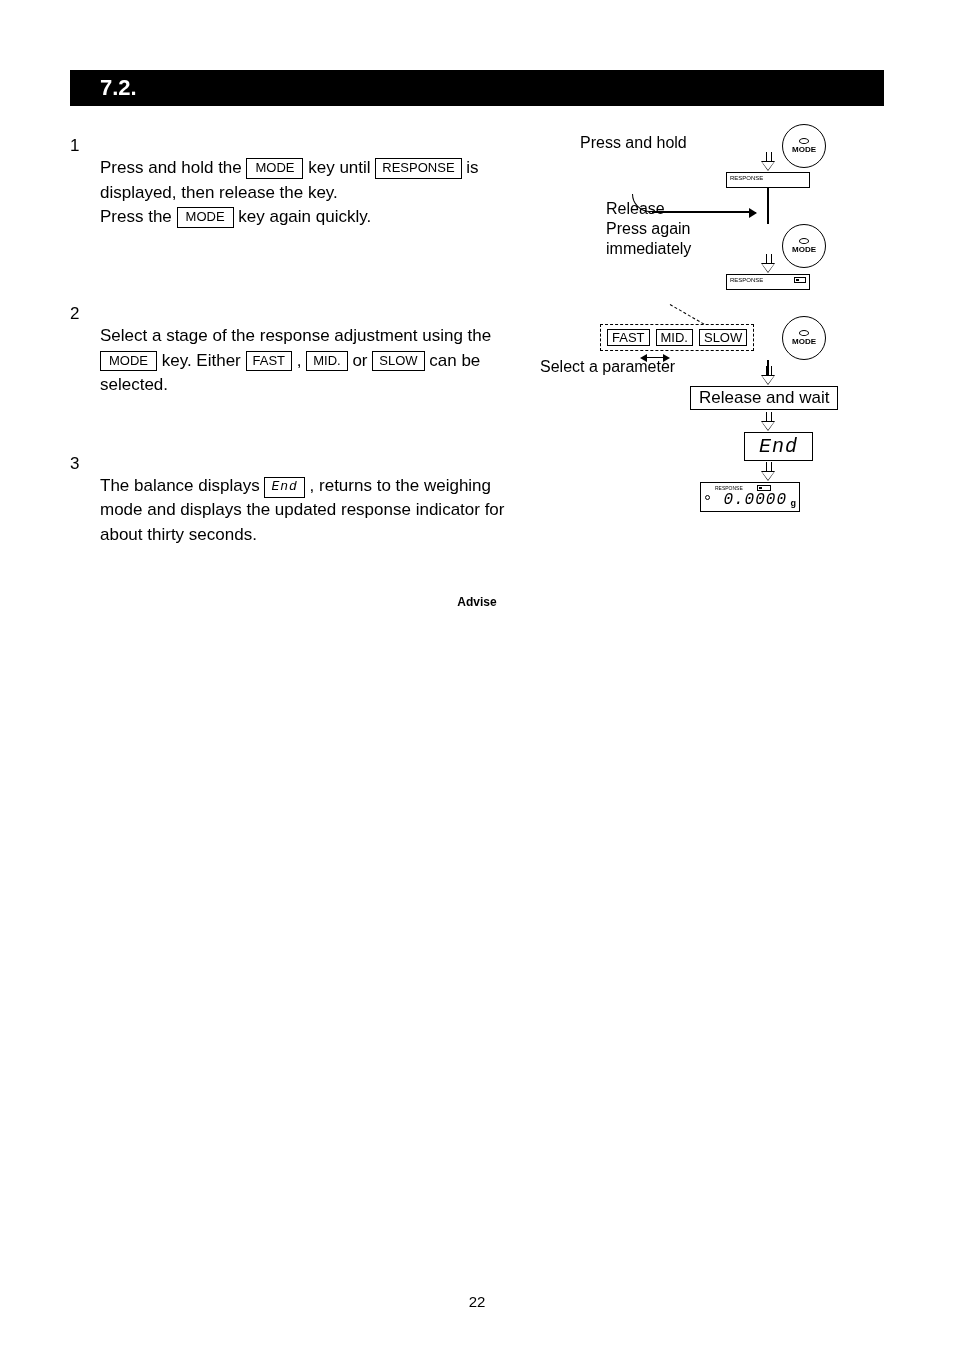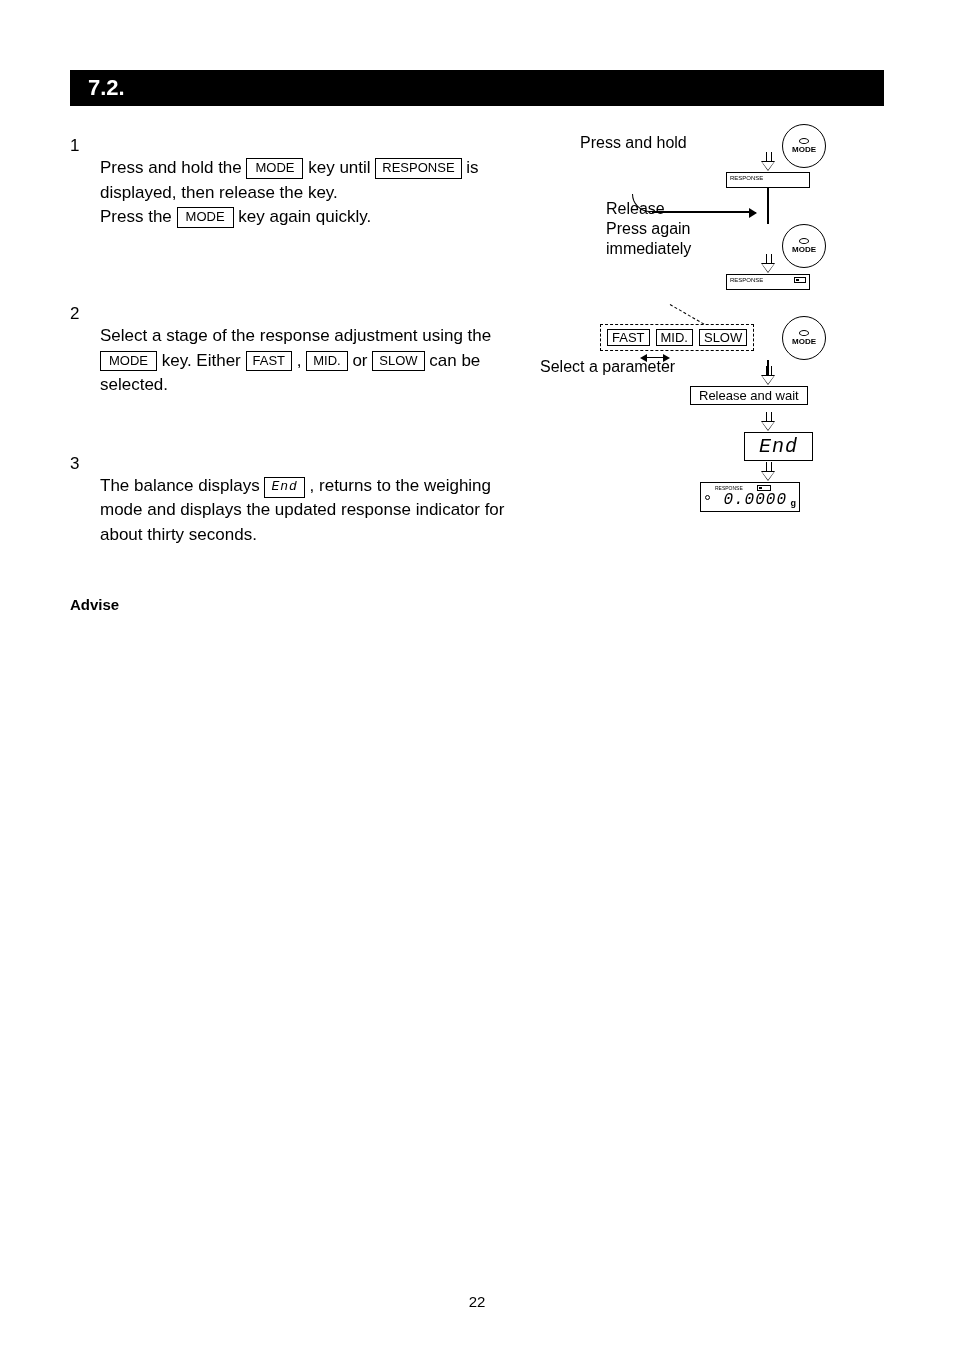--- a/index.html
+++ b/index.html
@@ -8,21 +8,21 @@
     height: 1350px;
     background: #fff;
     font-family: Arial, Helvetica, sans-serif;
     color: #000;
     position: relative;
     padding: 70px 70px 40px 70px;
   }
   .section-header {
     background: #000;
     color: #fff;
-    padding: 5px 18px;
+    padding: 5px 30px;
     margin-bottom: 28px;
     display: flex;
     align-items: baseline;
     gap: 16px;
   }
   .section-num {
     font-size: 22px;
     font-weight: bold;
   }
   .section-title {
@@ -55,22 +55,23 @@
   .keycap.wide { padding: 0 8px; }
   .keycap.seg {
     font-family: 'Courier New', monospace;
     letter-spacing: 1px;
     font-style: italic;
   }
   .gap1 { height: 72px; }
   .gap2 { height: 54px; }
   .advise-block {
     margin-top: 40px;
-    font-size: 15px;
+    font-size: 12px;
     line-height: 1.45;
+    text-align: center;
   }
   .advise-title { font-weight: bold; margin-bottom: 2px; }
   .advise-body { padding-left: 28px; }
   .seg-inline {
     font-family: 'Courier New', monospace;
     letter-spacing: 1px;
     font-style: italic;
   }
   .diagram-col {
     flex: 1;
@@ -140,21 +141,21 @@
   }
   .param-box .opt {
     border: 1px solid #000;
     font-size: 13px;
     padding: 0 4px;
   }
   .release-wait {
     position: absolute;
     border: 1px solid #000;
     padding: 1px 8px;
-    font-size: 13px;
+    font-size: 17px;
     background:#fff;
   }
   .end-box {
     position: absolute;
     border: 1px solid #000;
     padding: 2px 14px;
     font-family: 'Courier New', monospace;
     font-style: italic;
     font-size: 20px;
     letter-spacing: 1px;

